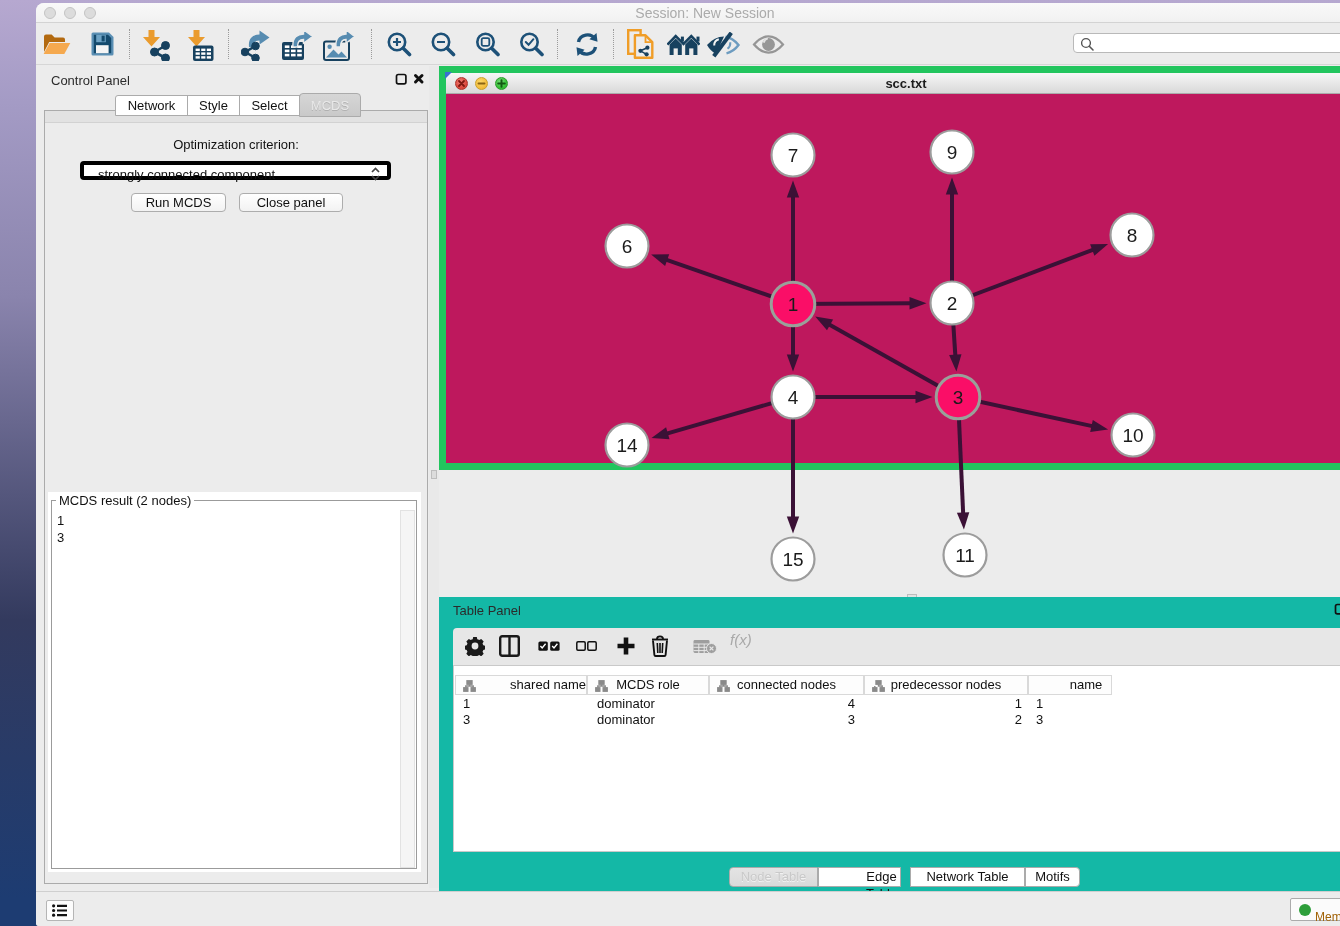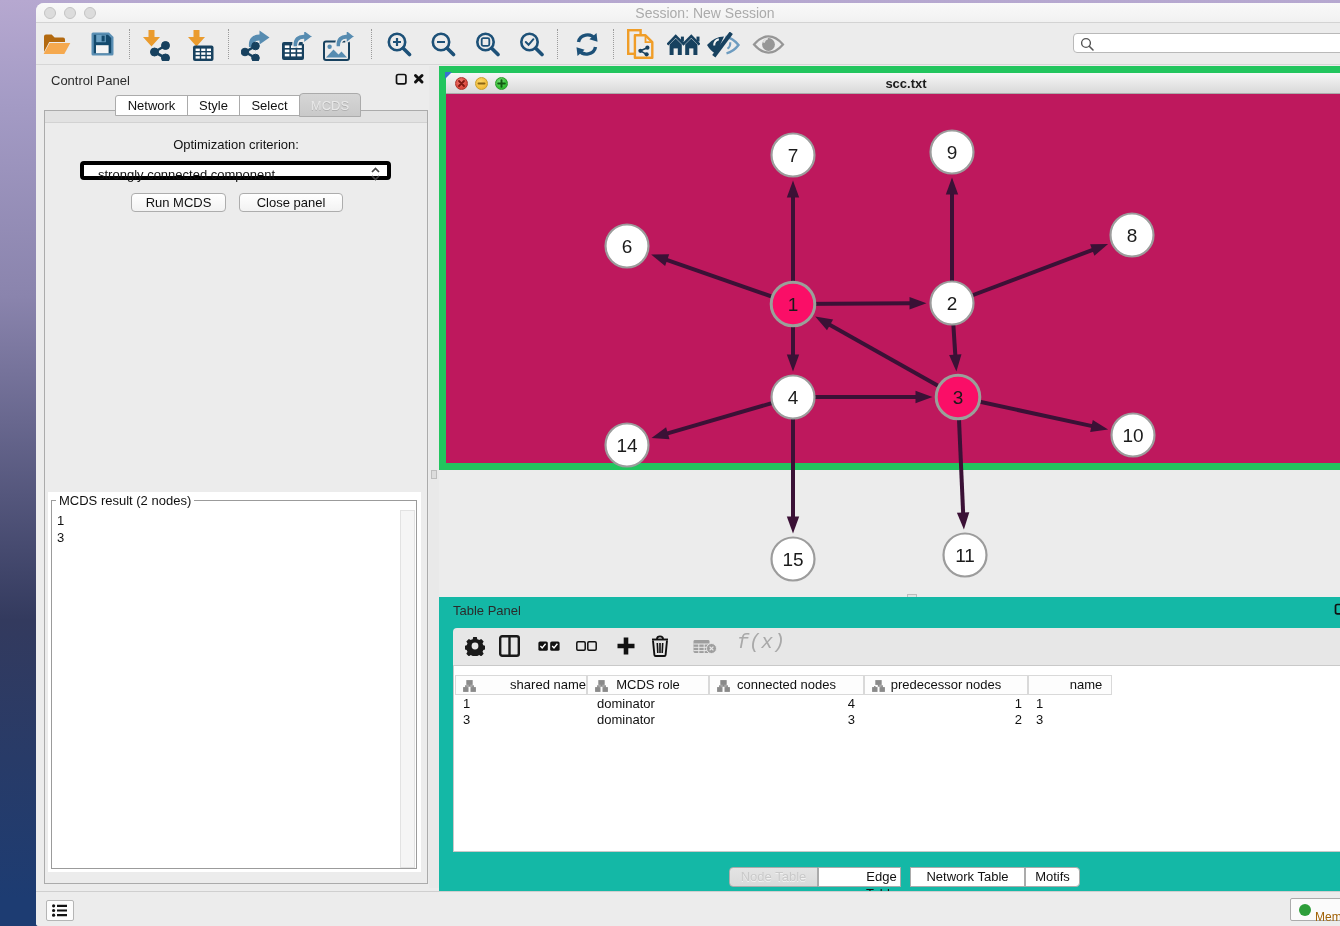--- a/index.html
+++ b/index.html
@@ -430,21 +430,21 @@
         <g fill="#9e9e9e">
           <rect x="0.5" y="1" width="16" height="13" rx="1.4"></rect>
         </g>
         <g stroke="#e7e7e7" stroke-width="1">
           <path d="M0.5 5 H16.5 M0.5 8.3 H16.5 M0.5 11.6 H16.5 M5.8 5 V14 M11.2 5 V14"></path>
         </g>
         <circle cx="18.5" cy="9.5" r="5" fill="#9e9e9e" stroke="#e7e7e7" stroke-width="1"></circle>
         <path d="M16.6 7.6 L20.4 11.4 M20.4 7.6 L16.6 11.4" stroke="#e7e7e7" stroke-width="1.3"></path>
       </svg>
 
-      <div style="position:absolute;left:284px;top:3px;font-family:Liberation Mono, monospace;font-style:italic;font-size:20px;color:#a9a9a9;">f(x)</div>
+      <div style="position:absolute;left:277px;top:3px;font-family:Liberation Sans, sans-serif;font-style:italic;font-size:15px;color:#a9a9a9;">f(x)</div>
     </div>
 
     <div class="tablearea">
 
       <div class="hcell" style="left:1px;width:132px;text-align:right;"><svg class="hico" viewBox="0 0 13 12">
             <g fill="none" stroke="#8a8a8a" stroke-width="1.4">
               <rect x="4" y="0.8" width="5" height="3.4" fill="#8a8a8a"></rect>
               <rect x="0.8" y="7.8" width="4" height="3.4" fill="#8a8a8a"></rect>
               <rect x="8.2" y="7.8" width="4" height="3.4" fill="#8a8a8a"></rect>
               <path d="M6.5 4.2 V6 M2.8 7.8 V6 H10.2 V7.8"></path>

